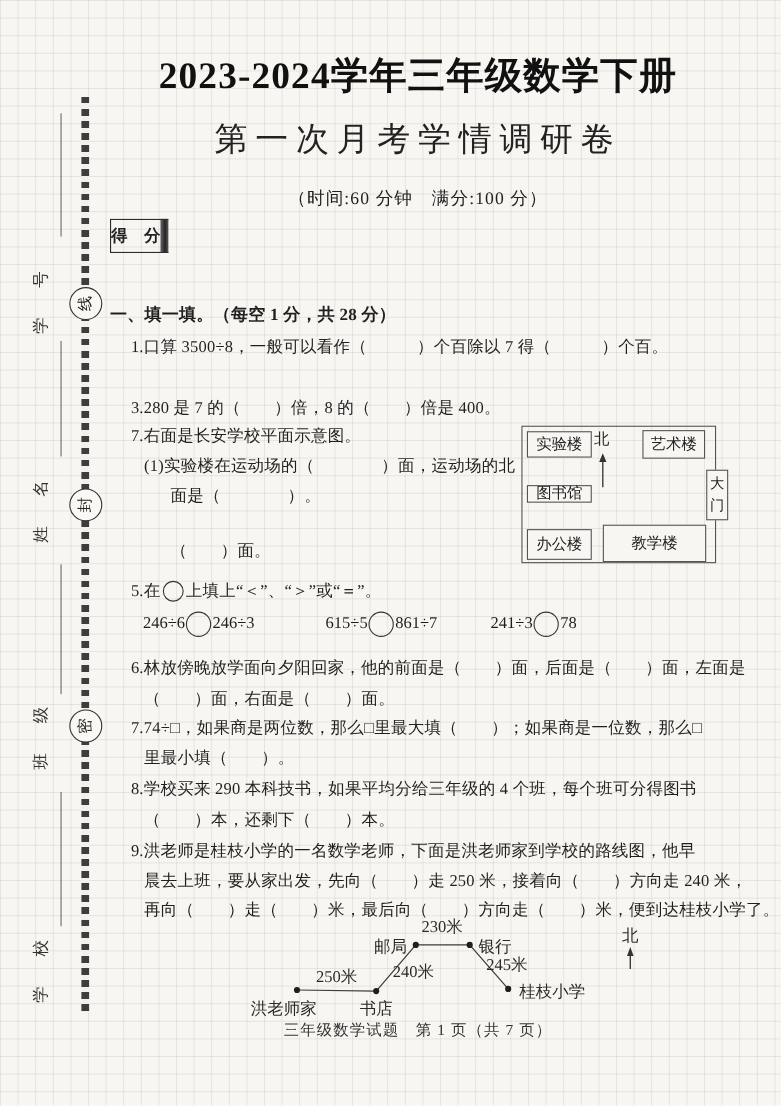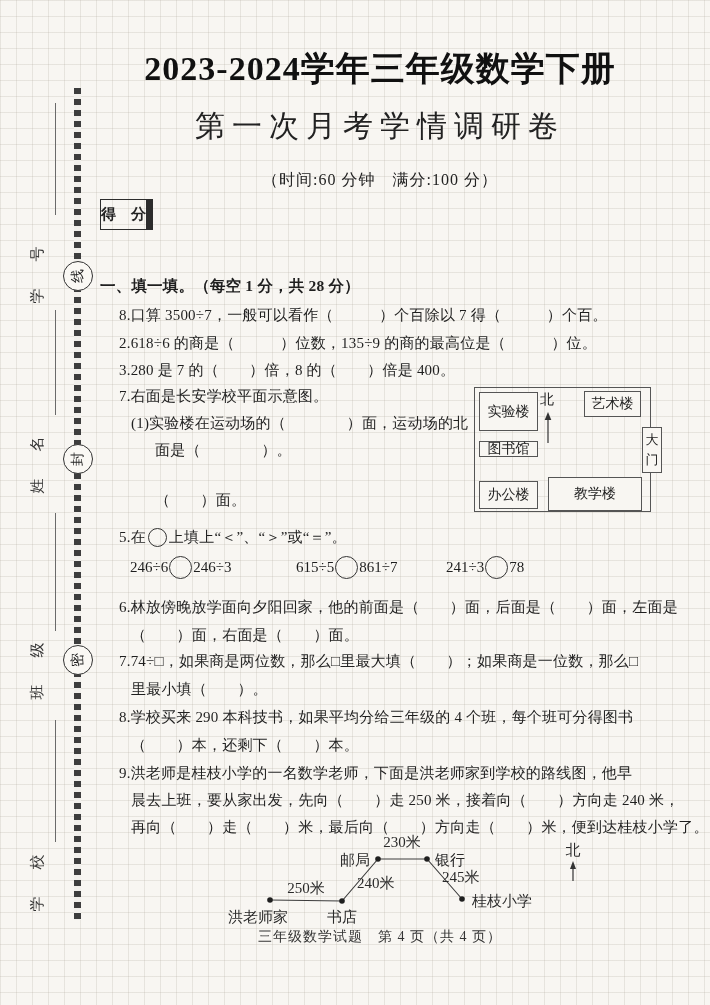--- a/index.html
+++ b/index.html
@@ -98,31 +98,30 @@
       <td></td>
       <td></td>
       <td></td>
       <td></td>
       <td></td>
     </tr>
   </tbody>
     </table>
 
   <div class="line bold" style="left:100px;top:276px">一、填一填。（每空 1 分，共 28 分）</div>
-  <div class="line" style="left:119px;top:306px">8.口算 3500÷7，一般可以看作（　　　）个百除以 7 得（　　　）个百。</div>
-  <div class="line" style="left:119px;top:334px">2.618÷6 的商是（　　　）位数，135÷9 的商的最高位是（　　　）位。</div>
+  <div class="line" style="left:119px;top:306px">1.口算 3500÷8，一般可以看作（　　　）个百除以 7 得（　　　）个百。</div>
   <div class="line" style="left:119px;top:361px">3.280 是 7 的（　　）倍，8 的（　　）倍是 400。</div>
   <div class="line" style="left:119px;top:387px">7.右面是长安学校平面示意图。</div>
   <div class="line" style="left:131px;top:414px">(1)实验楼在运动场的（　　　　）面，运动场的北</div>
   <div class="line" style="left:155px;top:441px">面是（　　　　）。</div>
   <div class="line" style="left:155px;top:491px">（　　）面。</div>
 
   <div class="school-map">
     <div class="smap-outer"></div>
-    <div class="smap-box" style="left:5px;top:5px;width:59px;height:39px">实验楼</div>
+    <div class="smap-box" style="left:5px;top:5px;width:59px;height:24px">实验楼</div>
     <div class="smap-north">北</div>
     <svg style="position:absolute;left:67px;top:23px" width="14" height="36">
       <path d="M7,2 L3.7,10 L10.3,10 Z" fill="#333"></path>
       <line x1="7" y1="9" x2="7" y2="33" stroke="#333" stroke-width="1.2"></line>
     </svg>
     <div class="smap-box" style="left:110px;top:4px;width:57px;height:26px">艺术楼</div>
     <div class="smap-gate">大门</div>
     <div class="smap-box" style="left:5px;top:54px;width:59px;height:16px">图书馆</div>
     <div class="smap-box" style="left:5px;top:94px;width:59px;height:28px">办公楼</div>
     <div class="smap-box" style="left:74px;top:90px;width:94px;height:34px">教学楼</div>
@@ -173,14 +172,14 @@
     <text x="257" y="49" text-anchor="start">245米</text>
     <text x="121" y="60" text-anchor="middle">250米</text>
     <text x="73" y="89" text-anchor="middle">洪老师家</text>
     <text x="157" y="89" text-anchor="middle">书店</text>
     <text x="287" y="73" text-anchor="start">桂枝小学</text>
     <text x="388" y="22" text-anchor="middle">北</text>
     <path d="M388,28 L385,36 L391,36 Z" fill="#333"></path>
     <line x1="388" y1="35" x2="388" y2="48" stroke="#333" stroke-width="1.2"></line>
   </svg>
 
-  <div class="footer">三年级数学试题　第 4 页（共 4 页）</div>
+  <div class="footer">三年级数学试题　第 1 页（共 7 页）</div>
 </div>
 
 </body></html>

